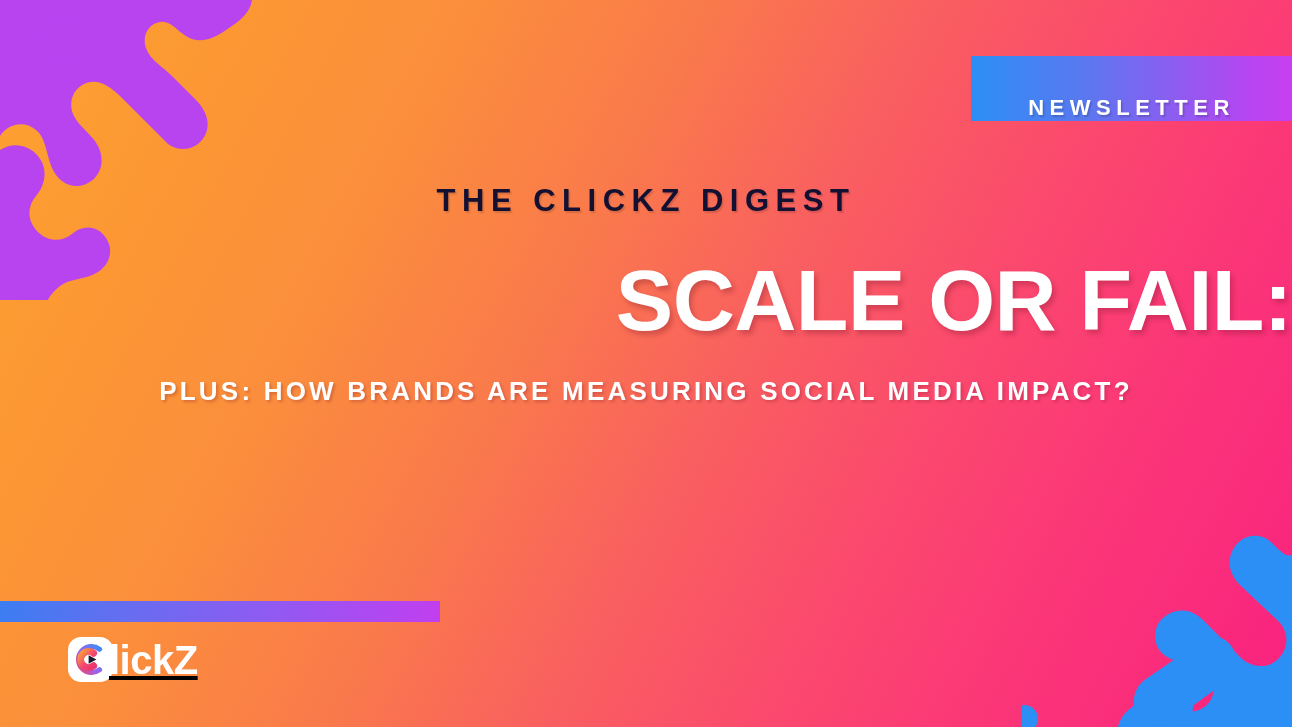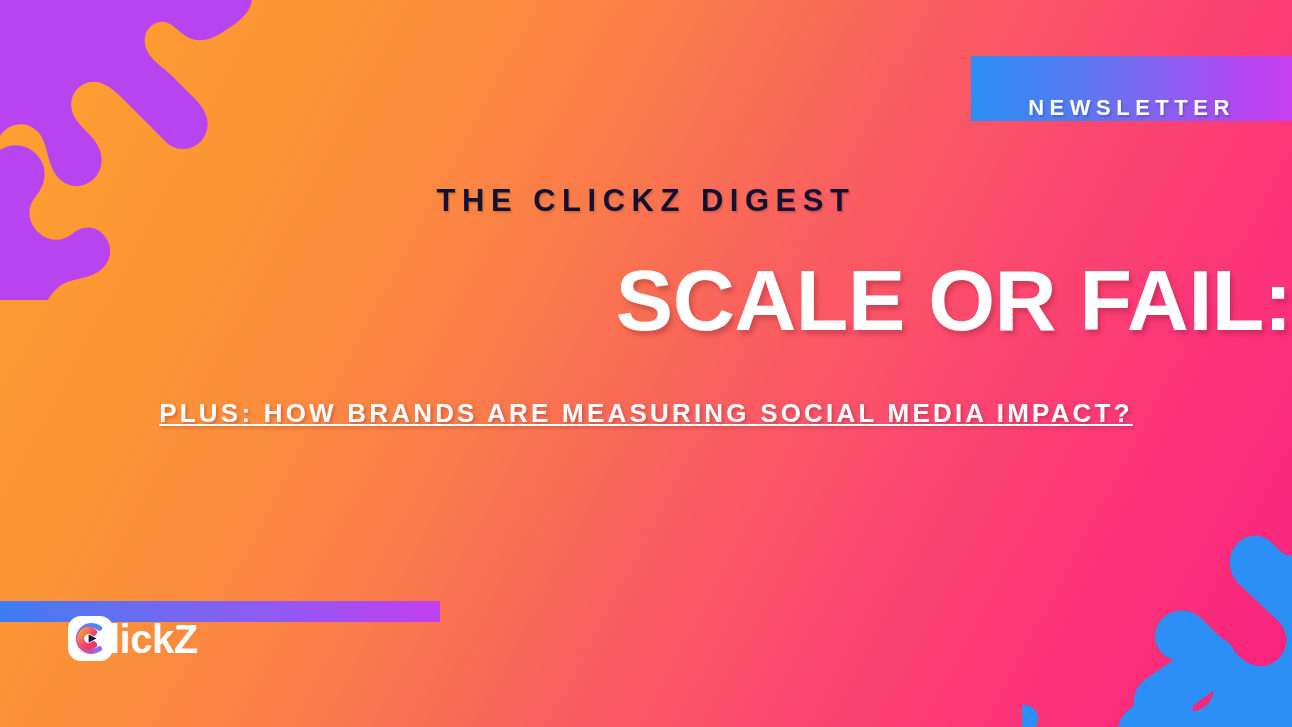--- a/index.html
+++ b/index.html
@@ -83,47 +83,47 @@
     font-size: 86px;
     font-weight: bold;
     line-height: 0.95;
     letter-spacing: -0.5px;
     text-shadow: 3px 4px 5px rgba(120,20,40,0.30);
     text-align: right;
   }
   #headline .hl-line { display: block; white-space: nowrap; }
 
   #subline {
-    margin-top: 56px;
+    margin-top: 34px;
     color: #ffffff;
     font-size: 26px;
     font-weight: bold;
     letter-spacing: 3.2px;
     text-shadow: 2px 2px 3px rgba(120,20,40,0.28);
     white-space: nowrap;
-    text-decoration: underline;
   }
 
   
   #accent-bar {
     position: absolute;
     left: 0;
     top: 601px;
     width: 440px;
     height: 21px;
     background: linear-gradient(90deg, #3D7DF2 0%, #6B6BF0 32%, #8E5BF1 60%, #AE49F0 85%, #C13FEF 100%);
   }
 
   
   #logo-lockup {
     position: absolute;
     left: 68px;
-    top: 616px;
+    top: 637px;
     display: flex;
     align-items: center;
+    text-decoration: underline;
   }
   #logo-mark {
     width: 45px;
     height: 45px;
     background: #ffffff;
     border-radius: 13px;
     display: flex;
     align-items: center;
     justify-content: center;
     flex: none;

